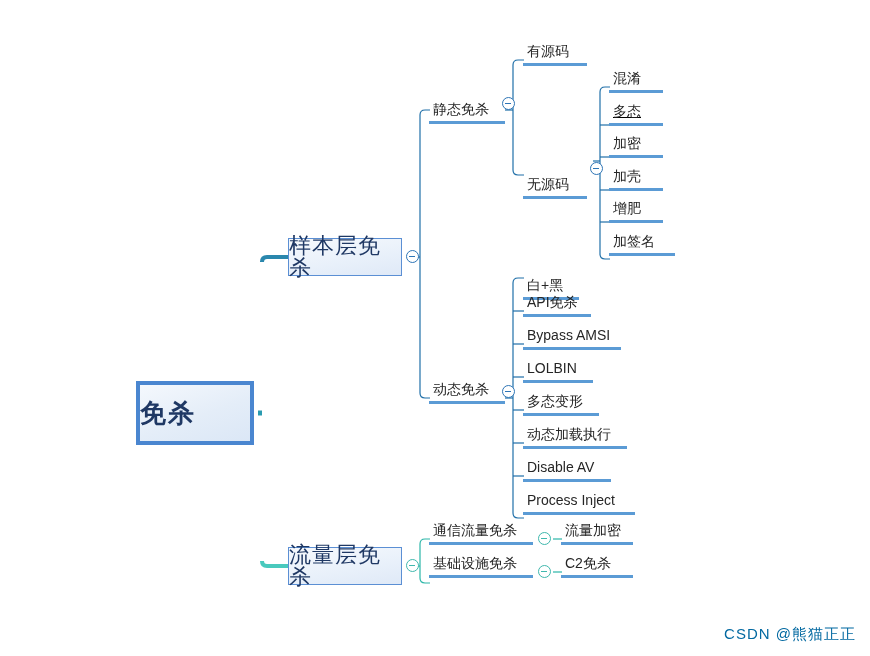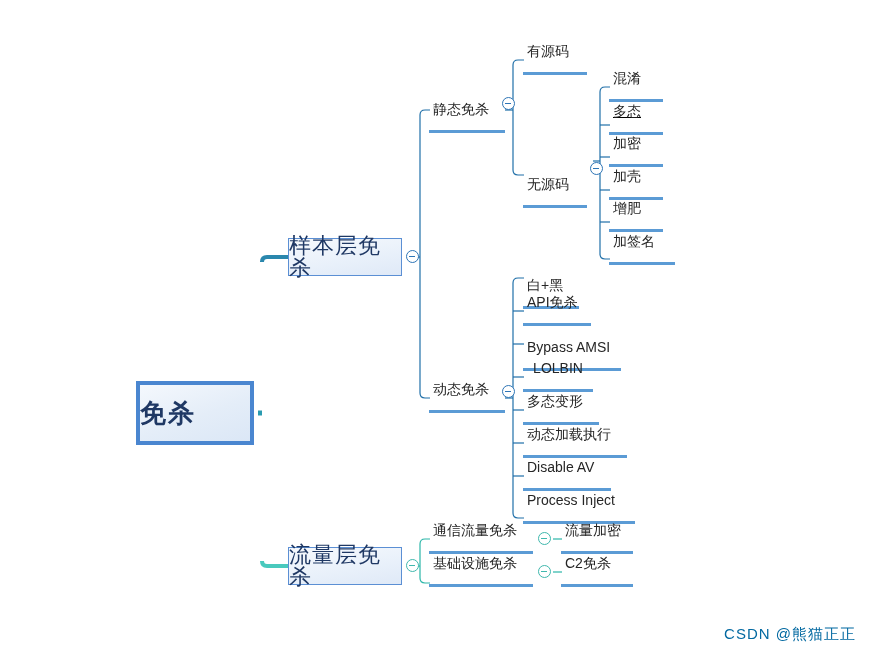--- a/index.html
+++ b/index.html
@@ -71,21 +71,21 @@
     z-index: 4;
     display: flex;
     flex-direction: column;
     justify-content: flex-end;
   }
   .uline-node .txt {
     font-size: 14px;
     color: #262626;
     line-height: 18px;
     white-space: nowrap;
-    padding: 0 4px 12px 4px;
+    padding: 0 4px 3px 4px;
   }
   .uline-node .bar {
     height: 3px;
     background: #5b9bd5;
     width: 100%;
   }
   .uline-node.teal .bar { background: #5b9bd5; }
 
   
   .collapse-icon {
@@ -250,25 +250,25 @@
   <div class="collapse-icon" style="left:502px; top:385px;"></div>
 
   <div class="uline-node" style="left:523px; top:276px; width:56px;">
     <div class="txt">白+黑</div>
     <div class="bar"></div>
   </div>
   <div class="uline-node" style="left:523px; top:293px; width:68px;">
     <div class="txt">API免杀</div>
     <div class="bar"></div>
   </div>
-  <div class="uline-node" style="left:523px; top:326px; width:98px;margin-top:12px;">
+  <div class="uline-node" style="left:523px; top:326px; width:98px;">
     <div class="txt">Bypass AMSI</div>
     <div class="bar"></div>
   </div>
-  <div class="uline-node" style="left:523px; top:359px; width:70px;align-items:center;">
+  <div class="uline-node" style="left:523px; top:359px; width:70px;">
     <div class="txt">LOLBIN</div>
     <div class="bar"></div>
   </div>
   <div class="uline-node" style="left:523px; top:392px; width:76px;">
     <div class="txt">多态变形</div>
     <div class="bar"></div>
   </div>
   <div class="uline-node" style="left:523px; top:425px; width:104px;">
     <div class="txt">动态加载执行</div>
     <div class="bar"></div>

